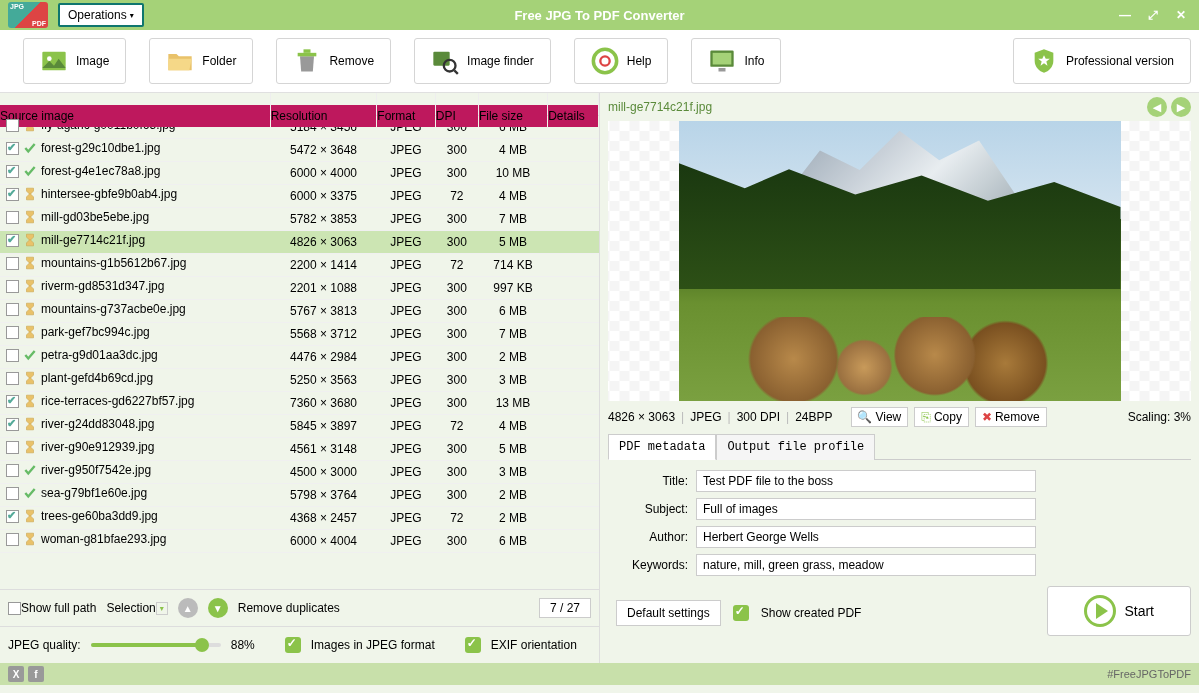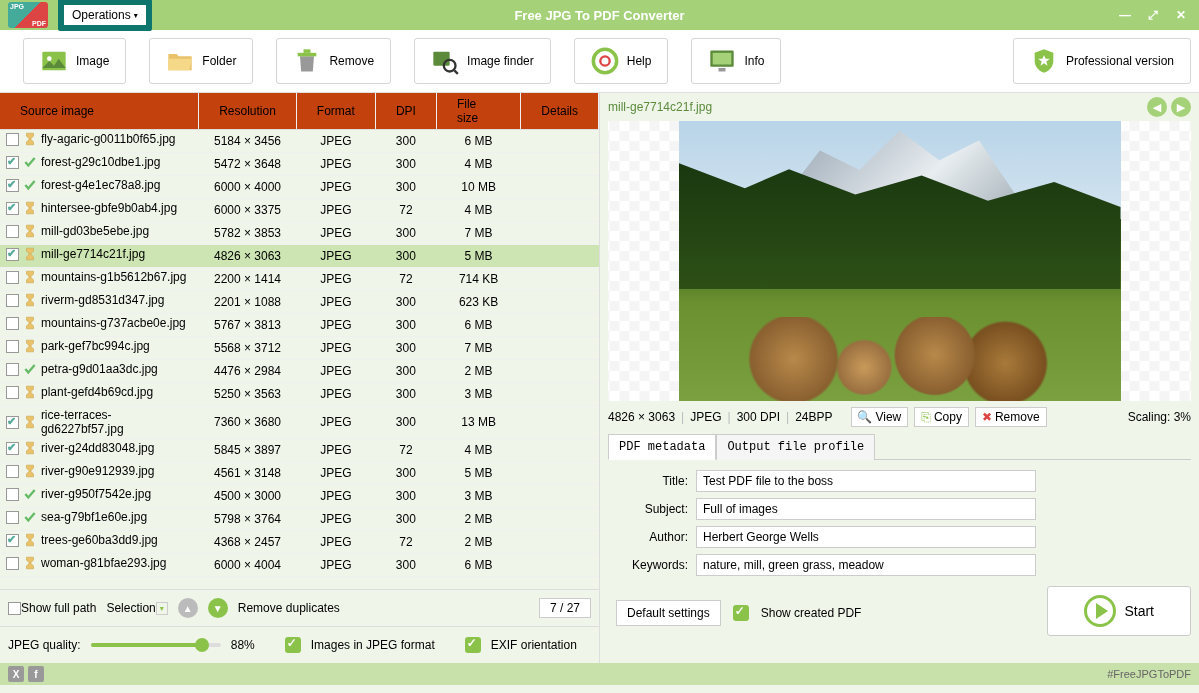--- a/index.html
+++ b/index.html
@@ -1,36 +1,36 @@
 <!DOCTYPE html>
 <html><head>
 <meta charset="utf-8">
 <style>
 * { margin:0; padding:0; box-sizing:border-box; font-family:Tahoma,Arial,sans-serif; font-size:12px; }
 body { background:#f0f5ea; width:1199px; height:693px; overflow:hidden; }
 .titlebar { background:#a5d278; height:30px; display:flex; align-items:center; padding:0 8px; position:relative; }
 .logo { width:40px; height:26px; background:linear-gradient(135deg,#4a9 0%,#4a9 50%,#d44 50%,#d44 100%); border-radius:3px; margin-right:10px; position:relative; }
 .logo::before { content:"JPG"; position:absolute; top:1px; left:2px; font-size:7px; color:#fff; font-weight:bold; }
 .logo::after { content:"PDF"; position:absolute; bottom:1px; right:2px; font-size:7px; color:#fff; font-weight:bold; }
-.ops-btn { background:#fff; border:6px solid #0f766e; padding:3px 8px; border-radius:2px; cursor:pointer; display:flex; align-items:center; gap:3px; }
+.ops-btn { background:#fff; border:2px solid #0f766e; padding:3px 8px; border-radius:2px; cursor:pointer; display:flex; align-items:center; gap:3px; }
 .ops-btn::after { content:"▾"; font-size:8px; }
 .app-title { position:absolute; left:50%; transform:translateX(-50%); color:#fff; font-weight:bold; font-size:13px; }
 .win-btns { margin-left:auto; display:flex; gap:8px; }
 .win-btn { width:20px; height:20px; display:flex; align-items:center; justify-content:center; color:#fff; cursor:pointer; font-weight:bold; }
 .toolbar { display:flex; gap:8px; padding:8px; background:#fff; border-bottom:1px solid #e0e0e0; }
 .tb-btn { border:1px solid #d5d5d5; background:#fff; border-radius:3px; padding:8px 16px; display:flex; align-items:center; gap:8px; cursor:pointer;margin-left:15px; }
 .tb-icon { width:28px; height:28px; display:flex; align-items:center; justify-content:center; }
 .tb-icon svg { width:28px; height:28px; }
 .pro-btn { margin-left:auto; }
 .main { display:flex; height:570px; }
 .left { width:600px; display:flex; flex-direction:column; border-right:1px solid #ddd; }
 .right { flex:1; display:flex; flex-direction:column; padding:0 8px; }
 .table-wrap { flex:1; overflow-y:auto; overflow-x:hidden; }
 table { width:100%; border-collapse:collapse; }
-thead th { background:#c2410c; border-bottom:1px solid #ddd; border-right:1px solid #eee; text-align:left; padding:4px 20px; font-weight:normal; position:sticky; top:0; }
+thead th { background:#be185d; border-bottom:1px solid #ddd; border-right:1px solid #eee; text-align:left; padding:4px 0; font-weight:normal; position:sticky; top:12px; }
 tbody tr { border-bottom:1px solid #f0f0f0; height:23px; }
 tbody tr.sel { background:#cce5b3; }
 tbody td { padding:2px 6px; text-align:center; }
 tbody td:first-child { text-align:left; display:flex; align-items:center; gap:4px; }
 .chk { width:13px; height:13px; border:1px solid #999; background:#fff; display:inline-block; cursor:pointer; position:relative; }
 .chk.on { background:#fff; }
 .chk.on::after { content:"✔"; position:absolute; color:#5a9; font-size:11px; top:-2px; left:0; font-weight:bold; }
 .status-ico { width:14px; height:14px; display:inline-block; }
 .sg-svg { width:14px; height:14px; }
 .left-foot { border-top:1px solid #ddd; padding:8px; display:flex; align-items:center; gap:10px; }
@@ -288,21 +288,21 @@
                   <span class="chk "></span>
                   <span class="status-ico"><svg class="sg-svg" viewBox="0 0 24 24">
                       <path d="M6 2 L18 2 L18 7 L12 13 L12 20 L12 13 L6 7 Z" fill="#e9c26a" stroke="#c9a24a"></path>
                       <path d="M6 22 L18 22 L18 17 L12 11 L6 17 Z" fill="#e9c26a" stroke="#c9a24a"></path>
                     </svg></span>
                   <span>riverm-gd8531d347.jpg</span>
                 </td>
                 <td>2201 × 1088</td>
                 <td>JPEG</td>
                 <td>300</td>
-                <td>623 KB</td>
+                <td>997 KB</td>
                 <td></td>
               </tr>
               <tr>
                 <td>
                   <span class="chk "></span>
                   <span class="status-ico"><svg class="sg-svg" viewBox="0 0 24 24">
                       <path d="M6 2 L18 2 L18 7 L12 13 L12 20 L12 13 L6 7 Z" fill="#e9c26a" stroke="#c9a24a"></path>
                       <path d="M6 22 L18 22 L18 17 L12 11 L6 17 Z" fill="#e9c26a" stroke="#c9a24a"></path>
                     </svg></span>
                   <span>mountains-g737acbe0e.jpg</span>

